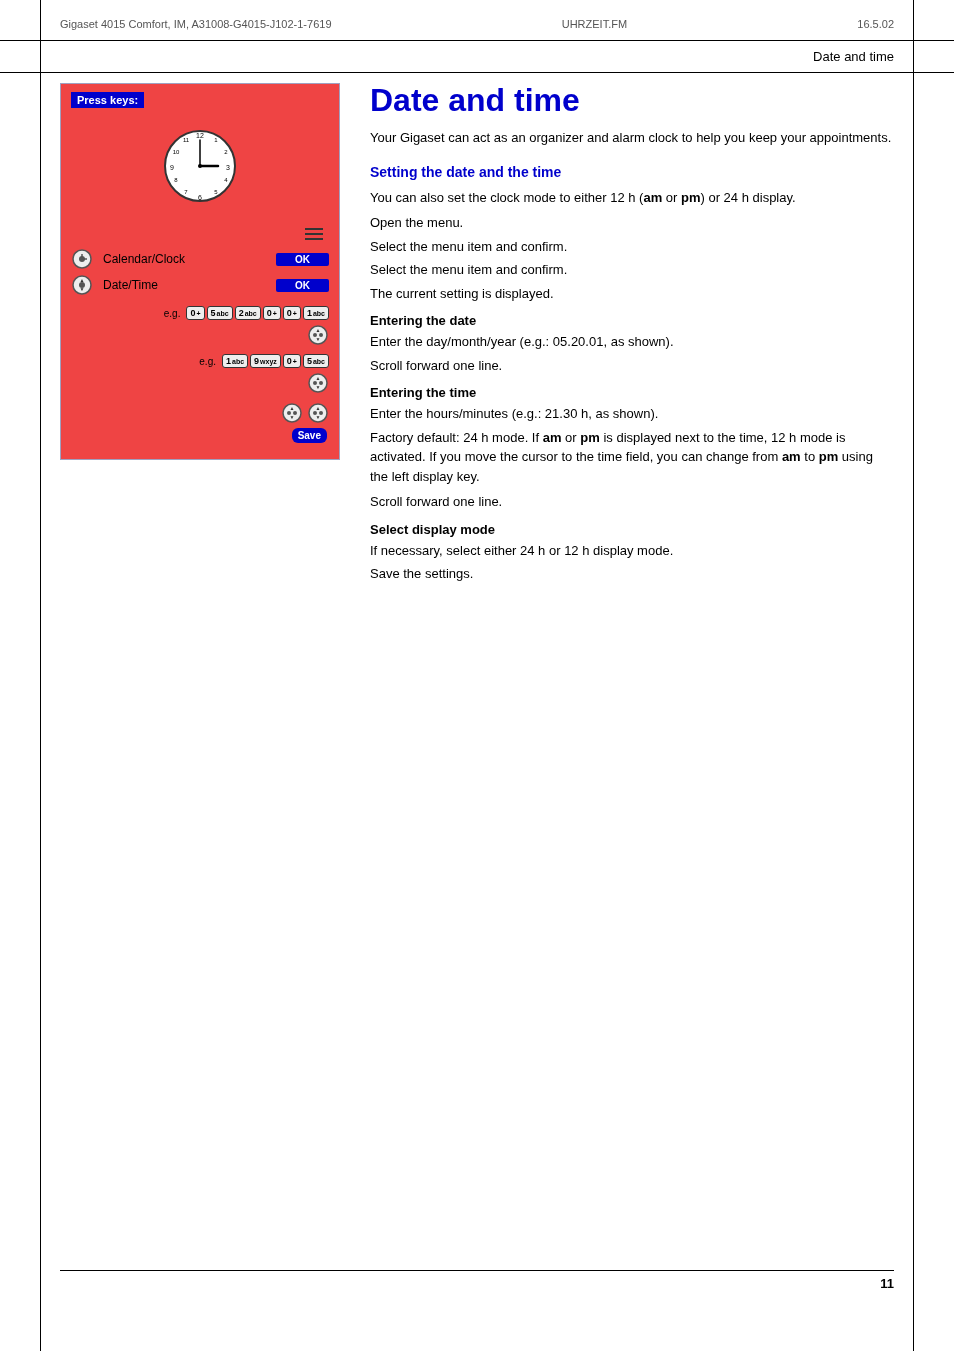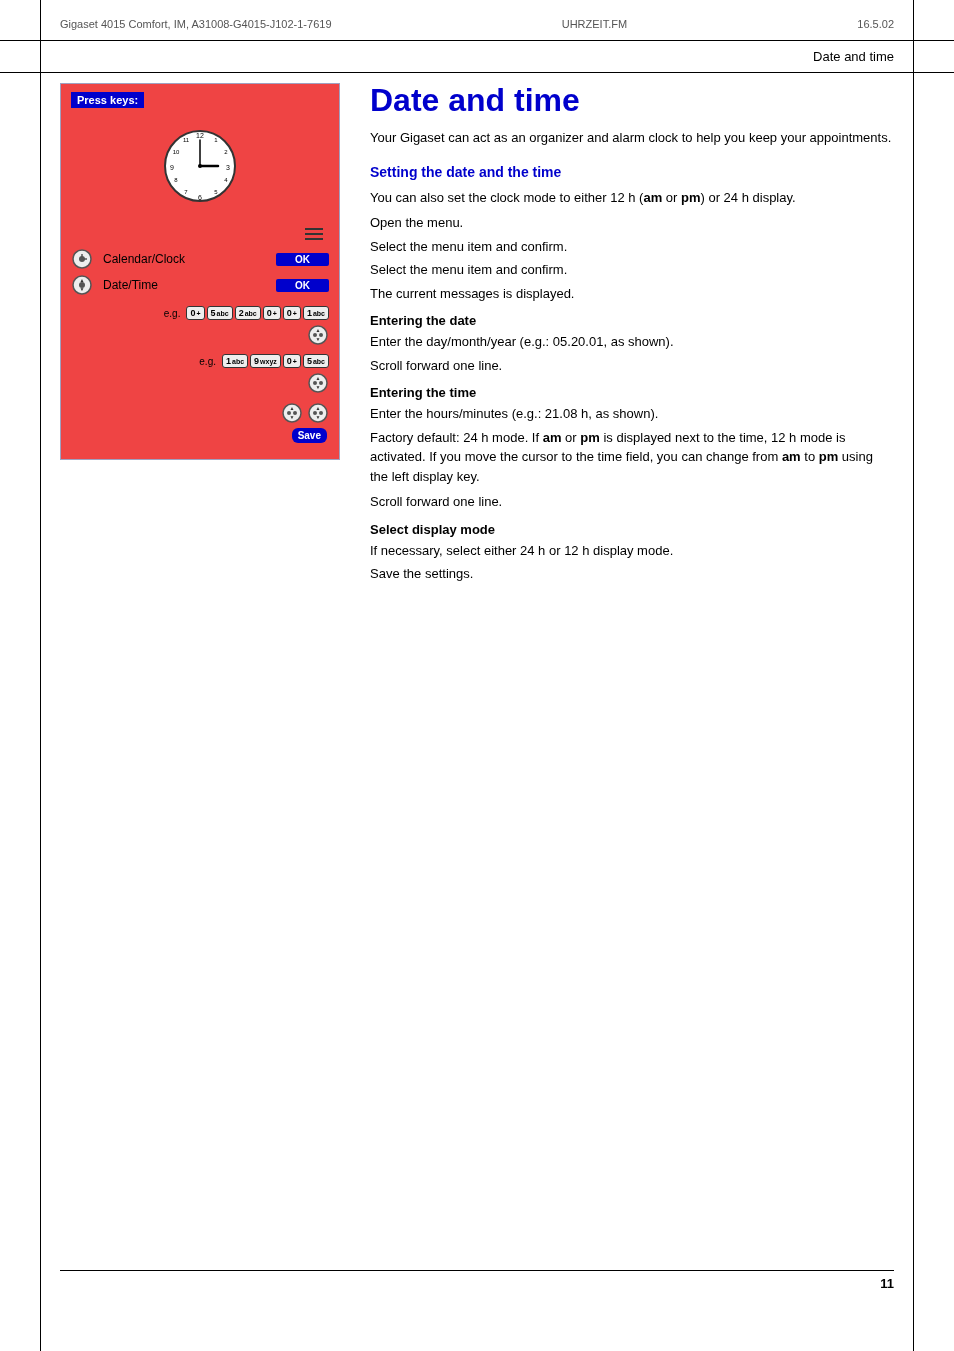--- a/index.html
+++ b/index.html
@@ -430,31 +430,31 @@
       <p class="body-text">
         You can also set the clock mode to either 12 h (<b>am</b> or
         <b>pm</b>) or 24 h display.
       </p>
 
       <p class="step-text">Open the menu.</p>
 
       <p class="step-text">Select the menu item and confirm.</p>
 
       <p class="step-text">Select the menu item and confirm.</p>
-      <p class="step-text">The current messages is displayed.</p>
+      <p class="step-text">The current setting is displayed.</p>
 
       <div class="sub-section-heading">Entering the date</div>
 
       <p class="step-text">Enter the day/month/year (e.g.: 05.20.01, as shown).</p>
 
       <p class="step-text">Scroll forward one line.</p>
 
       <div class="sub-section-heading">Entering the time</div>
 
-      <p class="step-text">Enter the hours/minutes (e.g.: 21.08 h, as shown).</p>
+      <p class="step-text">Enter the hours/minutes (e.g.: 21.30 h, as shown).</p>
 
       <p class="body-text">
         Factory default: 24 h mode. If <b>am</b> or <b>pm</b> is displayed
         next to the time, 12 h mode is activated. If you move
         the cursor to the time field, you can change from <b>am</b> to
         <b>pm</b> using the left display key.
       </p>
 
       <p class="step-text">Scroll forward one line.</p>
 

